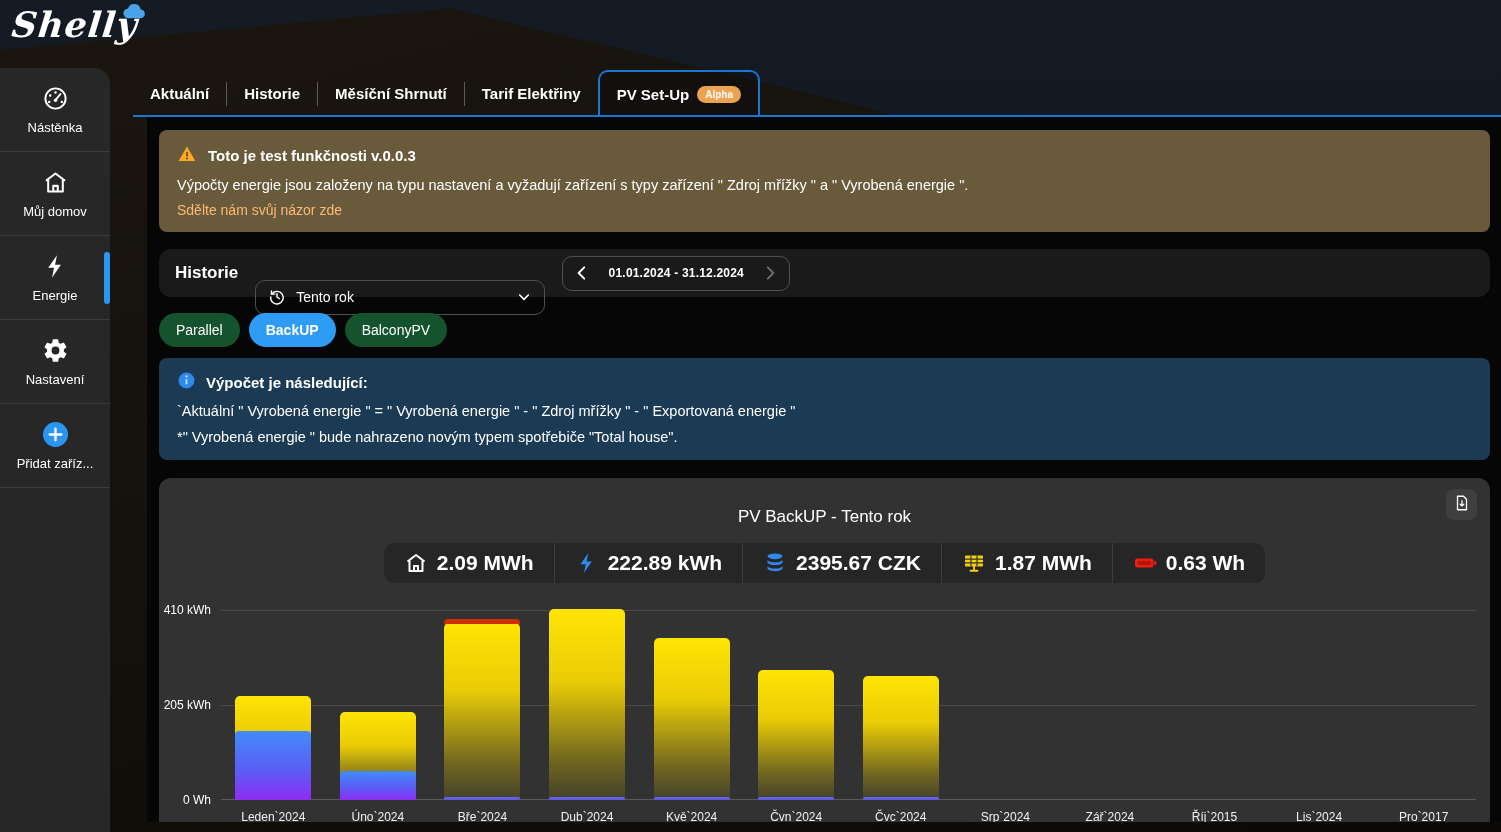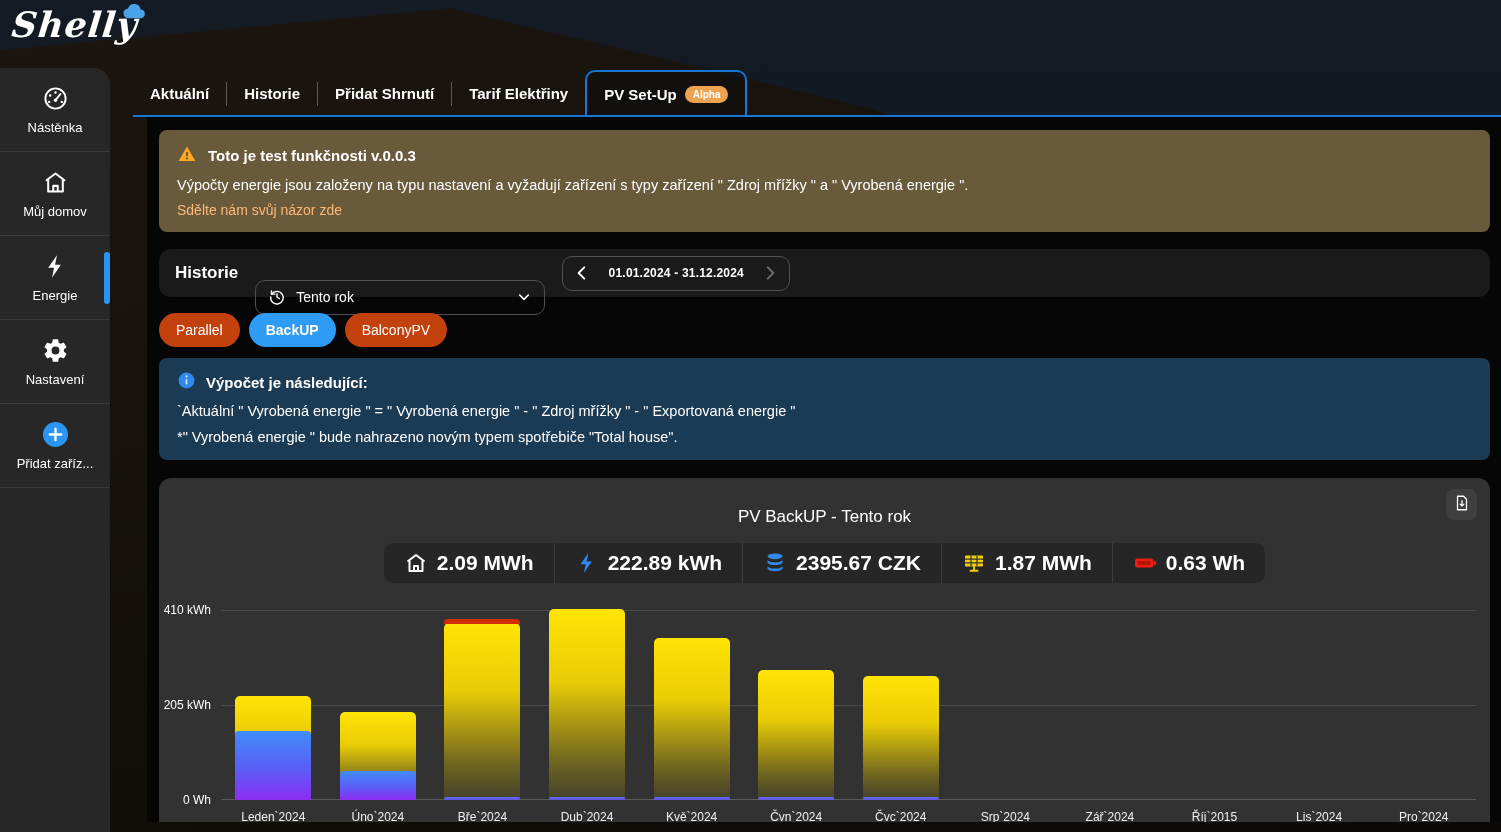--- a/index.html
+++ b/index.html
@@ -64,21 +64,21 @@
   .select .chev { width:16px; height:16px; } .select .chev svg{width:100%;height:100%;}
   .sel-period { width:290px; } .sel-year { width:160px; }
   .range { display:flex; align-items:center; justify-content:space-between;
     border:1.5px solid #505050; border-radius:10px; height:35px; padding:0 10px;
     width:228px; }
   .range .rtext { font-size:12px; font-weight:700; letter-spacing:.2px; }
   .rchev { background:none; border:none; padding:0; width:18px; height:18px; cursor:pointer; }
   .rchev svg { width:100%; height:100%; }
   
   .pills { margin-top:16px; display:flex; gap:9px; }
-  .pill { background:#c2410c; border:none; color:#fff; font-size:14px;
+  .pill { background:#14532d; border:none; color:#fff; font-size:14px;
     padding:9px 17px; border-radius:18px; cursor:pointer; font-family:inherit; }
   .pill.active { background:#2e9bf5; font-weight:700; }
   
   .infobox { margin-top:11px; background:#1b3a54; border-radius:8px; padding:13px 18px 15px; }
   .info-title { display:flex; align-items:center; gap:10px; font-size:15px; font-weight:700; }
   .info-title svg { width:19px; height:19px; }
   .info-line { margin-top:10px; font-size:14.5px; }
   
   .card { margin-top:18px; background:#323232; border-radius:12px; height:371px;
     position:relative; padding-top:13px; }
@@ -183,21 +183,21 @@
 <nav class="tabbar" id="tabbar">
     <div class="tab">
       <span>Aktuální</span>
     </div>
     <span class="tab-sep"></span>
     <div class="tab">
       <span>Historie</span>
     </div>
     <span class="tab-sep"></span>
     <div class="tab">
-      <span>Přidat Shrnutí</span>
+      <span>Měsíční Shrnutí</span>
     </div>
     <span class="tab-sep"></span>
     <div class="tab">
       <span>Tarif Elektřiny</span>
     </div>
     <div class="tab active">
       <span>PV Set-Up</span>
       <span class="badge">Alpha</span>
     </div>
   </nav>
@@ -358,21 +358,21 @@
         <div class="xlabel">Úno`2024</div>
         <div class="xlabel">Bře`2024</div>
         <div class="xlabel">Dub`2024</div>
         <div class="xlabel">Kvě`2024</div>
         <div class="xlabel">Čvn`2024</div>
         <div class="xlabel">Čvc`2024</div>
         <div class="xlabel">Srp`2024</div>
         <div class="xlabel">Zář`2024</div>
         <div class="xlabel">Říj`2015</div>
         <div class="xlabel">Lis`2024</div>
-        <div class="xlabel">Pro`2024</div>
+        <div class="xlabel">Pro`2017</div>
       </div>
     <div class="legend" id="legend">
         <div class="leg">
           <span class="dot" style="background: linear-gradient(135deg, rgb(79, 125, 245), rgb(139, 43, 240));"></span>
           <span class="lbl">Grid source</span>
         </div>
         <div class="leg">
           <span class="dot" style="background: rgb(242, 214, 10);"></span>
           <span class="lbl">Generated energy</span>
         </div>

